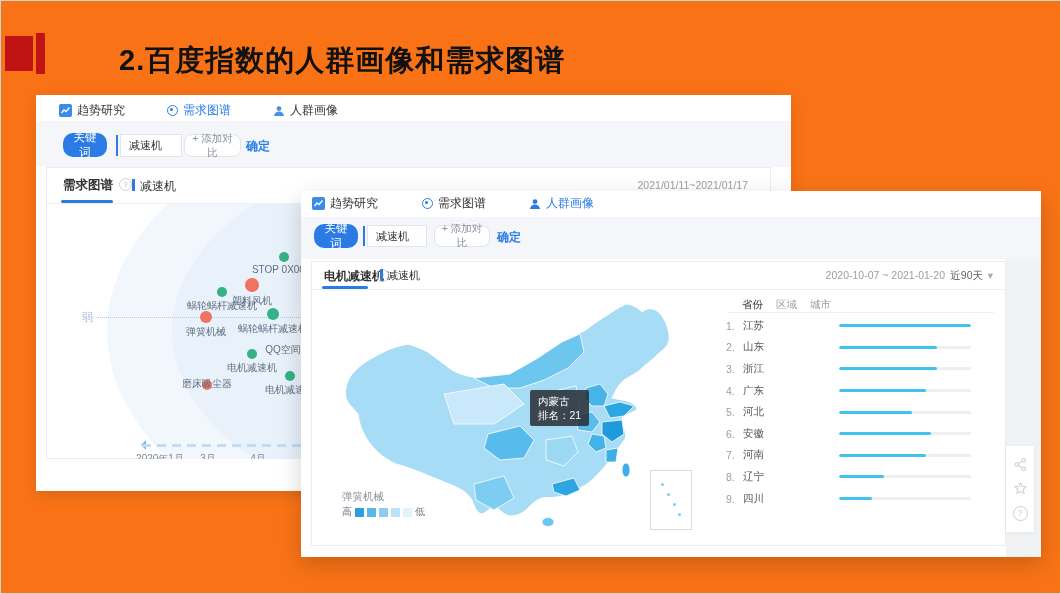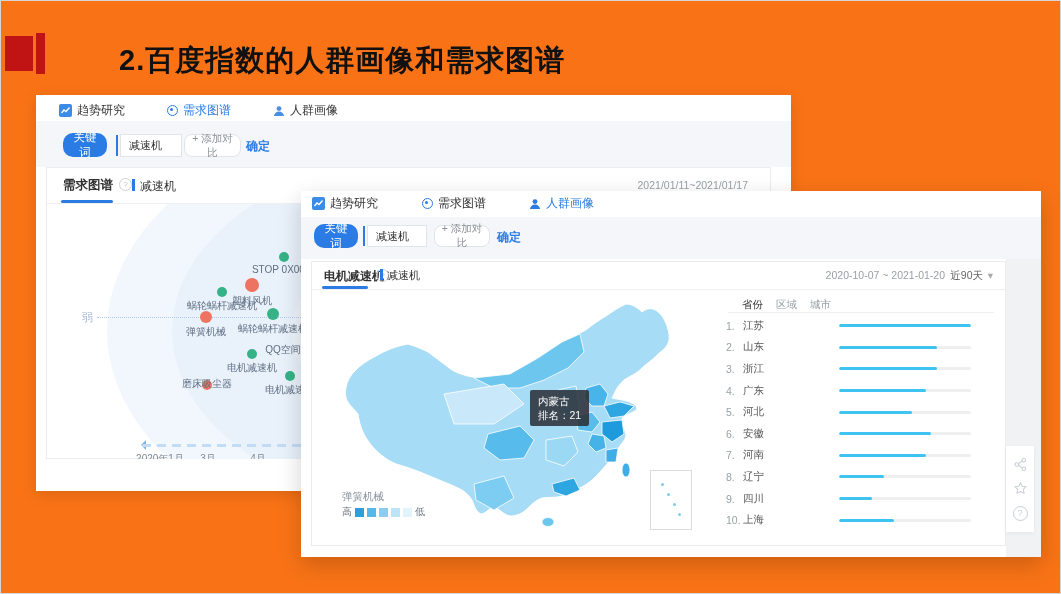--- a/index.html
+++ b/index.html
@@ -307,27 +307,20 @@
               <span class="rfill" style="display:block;width:44.88px;background:#3fc3f1;"></span>
             </span>
           </div>
           <div class="rrow">
             <span class="rrank">9.</span>
             <span class="rname">四川</span>
             <span class="rtrack">
               <span class="rfill" style="display:block;width:33px;background:#3fc3f1;"></span>
             </span>
           </div>
-          <div class="rrow">
-            <span class="rrank">10.</span>
-            <span class="rname">上海</span>
-            <span class="rtrack">
-              <span class="rfill" style="display:block;width:55.440000000000005px;background:#3fc3f1;"></span>
-            </span>
-          </div>
         </div>
     </div>
 
     <div class="gray-col"></div>
     <div class="side-tools">
       <svg class="tool-ico" viewBox="0 0 16 16">
           <circle cx="11.5" cy="3.5" r="1.9" fill="none" stroke="currentColor" stroke-width="1.2"></circle>
           <circle cx="4" cy="8" r="1.9" fill="none" stroke="currentColor" stroke-width="1.2"></circle>
           <circle cx="11.5" cy="12.5" r="1.9" fill="none" stroke="currentColor" stroke-width="1.2"></circle>
           <line x1="5.7" y1="7.1" x2="9.8" y2="4.4" stroke="currentColor" stroke-width="1.2"></line>

